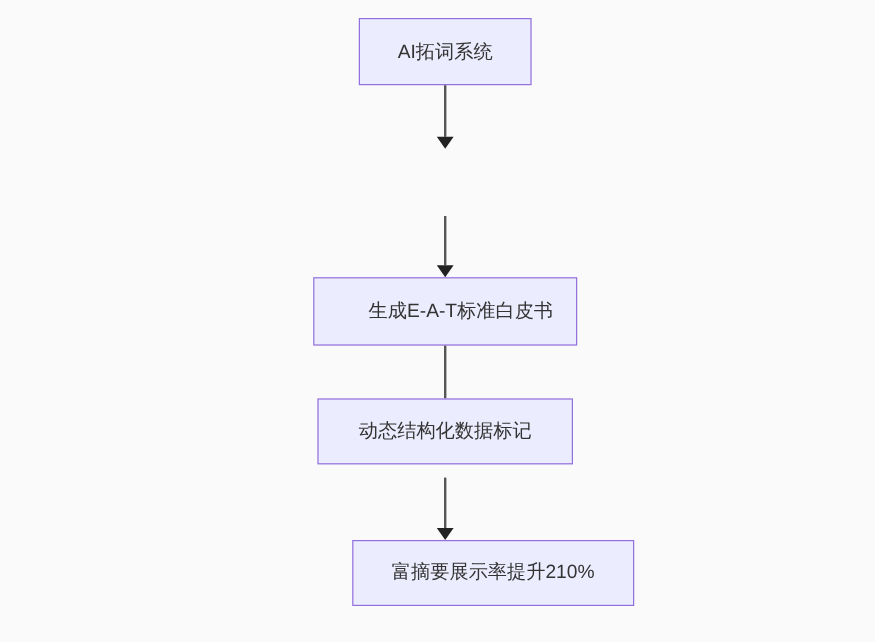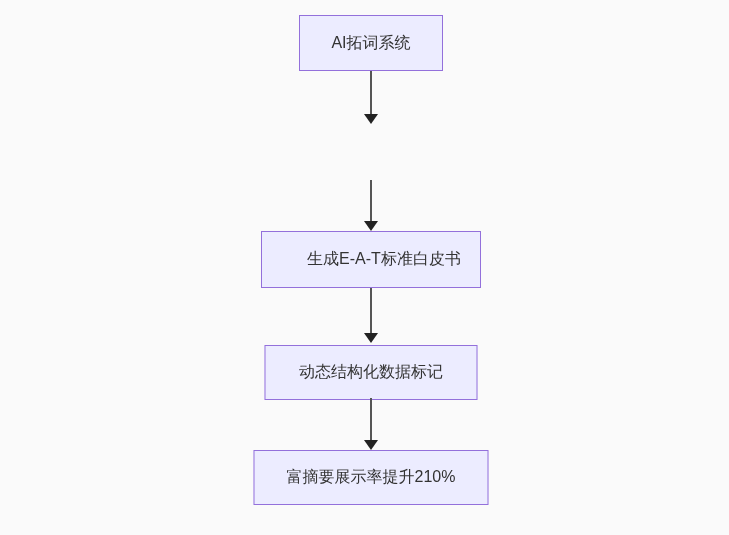--- a/index.html
+++ b/index.html
@@ -33,22 +33,22 @@
     font-size: 16px;
     display: flex;
     align-items: center;
     justify-content: center;
     text-align: center;
     white-space: nowrap;
   }
   .n1 { top: 15px;  width: 144px; height: 56px; }
   .n2 { top: 124px; width: 192px; height: 56px; }
   .n3 { top: 231px; width: 220px; height: 57px; padding-left: 26px; }
-  .n4 { top: 345px; width: 213px; height: 55px; }
-  .n5 { top: 450px; width: 235px; height: 55px; }
+  .n4 { top: 332px; width: 213px; height: 55px; }
+  .n5 { top: 450px; width: 235px; height: 55px; margin-left: 40px; }
 
   .edge {
     position: absolute;
     left: 371px;
     transform: translateX(-50%);
     width: 14px;
     display: flex;
     flex-direction: column;
     align-items: center;
   }

